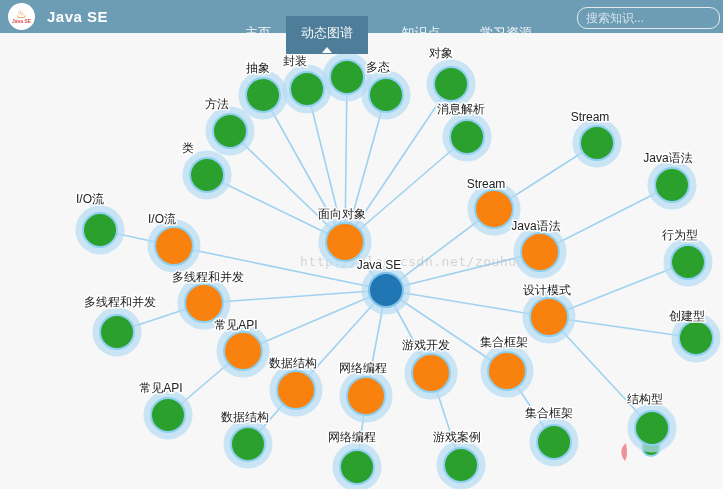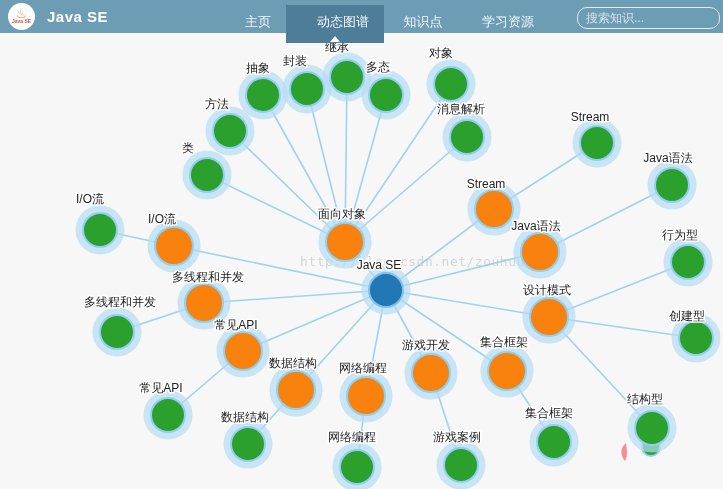--- a/index.html
+++ b/index.html
@@ -6,25 +6,25 @@
   body{font-family:"Liberation Sans","DejaVu Sans",sans-serif;}
   #app{position:relative;width:723px;height:489px;background:#f7f7f7;overflow:hidden;}
 
   
   #header{position:absolute;left:0;top:0;width:723px;height:33px;background:#6d9cb5;z-index:10;}
   #logo{position:absolute;left:8px;top:3px;width:27px;height:27px;background:#fff;border-radius:50%;
         display:flex;flex-direction:column;align-items:center;justify-content:center;line-height:1;cursor:pointer;}
   #logo .cup{font-size:12px;color:#e76f00;line-height:10px;}
   #logo .logo-text{font-size:5px;font-weight:bold;color:#d9534f;letter-spacing:0;}
   #app-title{position:absolute;left:47px;top:8px;color:#fff;font-size:15px;font-weight:bold;letter-spacing:.5px;}
-  #nav{position:absolute;left:230px;top:5px;height:33px;display:flex;}
+  #nav{position:absolute;left:230px;top:16px;height:33px;display:flex;}
   .nav-item{height:33px;line-height:33px;color:#f2f7fa;font-size:13px;text-align:center;cursor:pointer;}
   .nav-item.n0{width:56px;}
-  .nav-item.n1{width:82px;height:38px;background:#4e7d99;position:relative;padding-left:16px;}
-  .nav-item.n2{width:78px;}
+  .nav-item.n1{width:82px;height:38px;background:#4e7d99;position:relative;}
+  .nav-item.n2{width:78px;padding-left:14px;}
   .nav-item.n3{width:92px;}
   .caret{position:absolute;left:50%;margin-left:-5px;bottom:1px;width:0;height:0;
          border-left:5px solid transparent;border-right:5px solid transparent;border-bottom:6px solid #ffffff;}
   #search-box{position:absolute;left:577px;top:7px;width:141px;height:20px;
               border:1px solid rgba(255,255,255,.8);border-radius:10px;}
   #search-box input{width:100%;height:100%;box-sizing:border-box;background:transparent;border:none;outline:none;
               padding:0 8px;font-size:12px;color:#eef5f9;font-family:"Liberation Sans","DejaVu Sans",sans-serif;}
   #search-box input::placeholder{color:#d5e3ec;}
 
   

